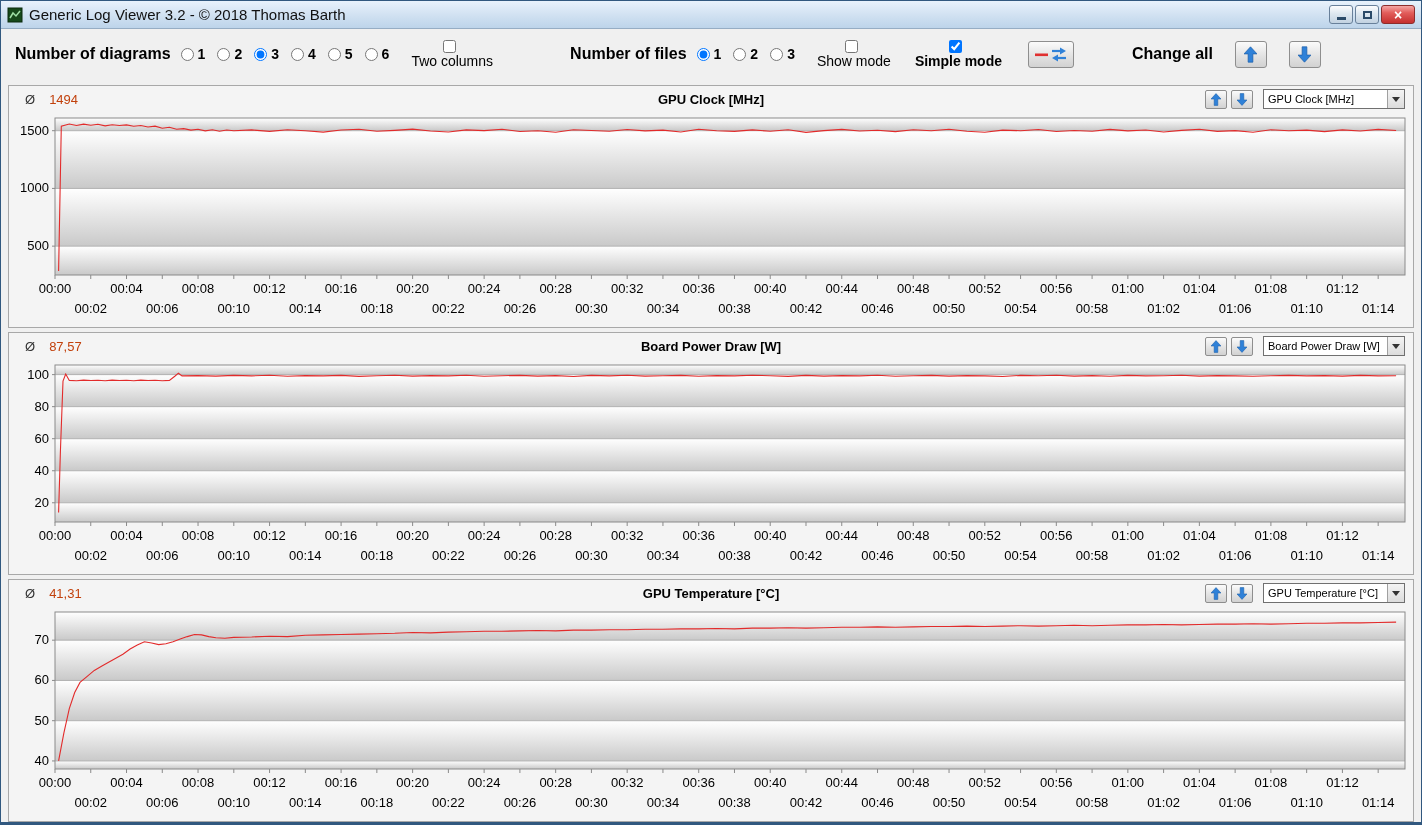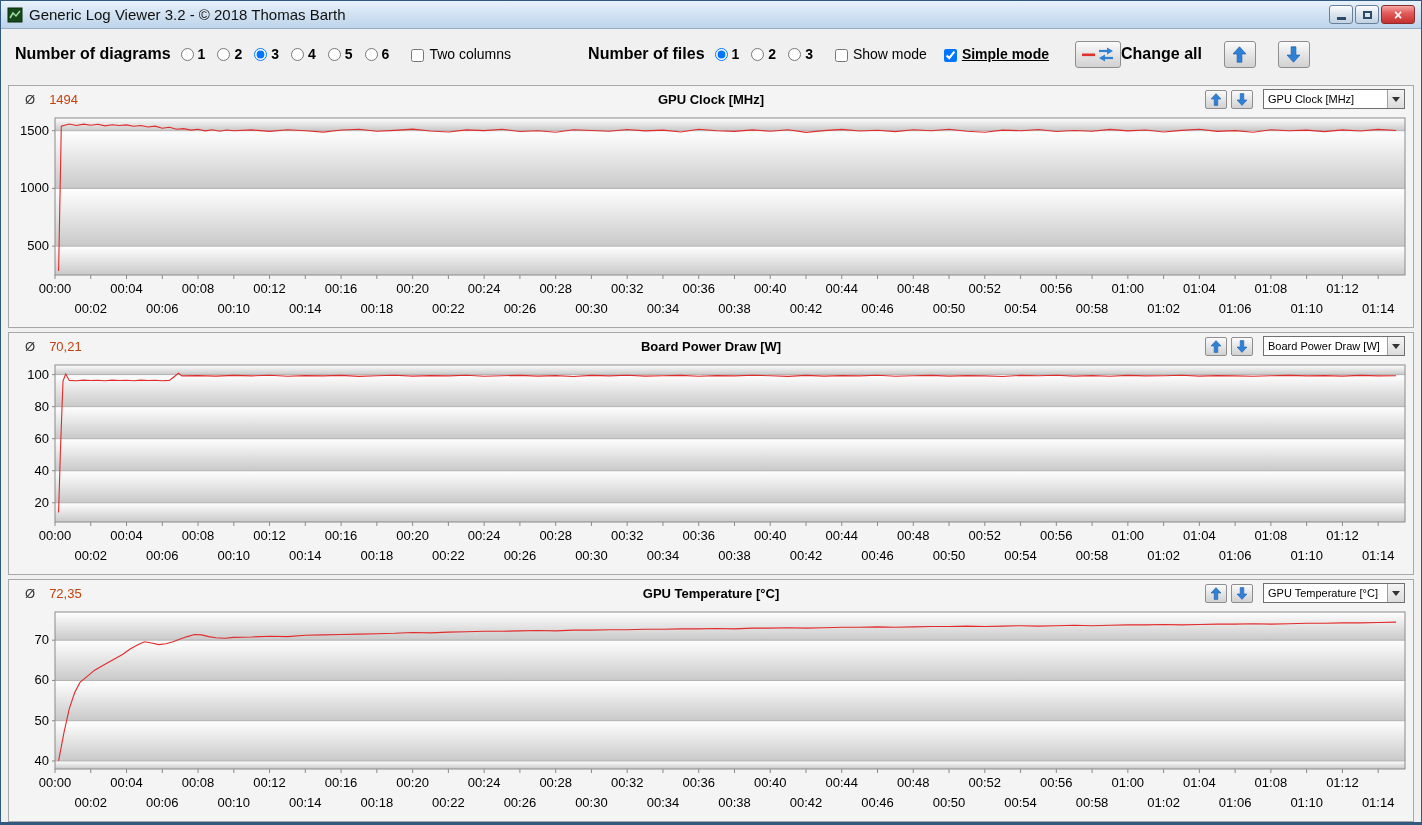--- a/index.html
+++ b/index.html
@@ -25,30 +25,30 @@
   .max-glyph { width:9px; height:8px; border:2px solid #2b4a68; }
   .close-glyph { color:#fff; font-weight:bold; font-size:14px; line-height:1; }
 
   
   .toolbar { height:50px; flex:0 0 50px; display:flex; align-items:center; padding:0 14px; background:#f0f0f0; }
   .lbl { font-size:16px; }
   .bold { font-weight:bold; }
   .radio-group { display:flex; align-items:center; margin-left:10px; }
   .radio-item { display:flex; align-items:center; margin-right:12px; cursor:pointer; font-weight:bold; }
   .radio-item input { width:13px; height:13px; margin-right:4px; }
-  .chk { display:flex; align-items:flex-end; cursor:pointer; margin-left:10px; }
+  .chk { display:flex; align-items:center; cursor:pointer; margin-left:10px;flex-direction:column; }
   .chk input { width:13px; height:13px; margin-right:5px; }
   .gap-lg { margin-left:52px;padding-left:25px; }
-  .gap-md { margin-left:17px;text-decoration:underline; }
+  .gap-md { margin-left:24px; }
   .tool-btn { margin-left:26px; width:46px; height:27px; border:1px solid #8e8e8e; border-radius:3px;
               background:linear-gradient(#fbfbfb,#e3e3e3 55%,#d2d2d2); display:flex; align-items:center; justify-content:center; cursor:pointer; }
   .arrow-btn { width:32px; height:27px; border:1px solid #8e8e8e; border-radius:3px;
                background:linear-gradient(#fbfbfb,#e3e3e3 55%,#d2d2d2); display:flex; align-items:center; justify-content:center;
                cursor:pointer; margin-left:22px; }
-  .changeall { }
+  .changeall { margin-left:58px; }
 
   
   .panels { flex:1; padding-top:6px; }
   .panel { margin:0 7px 4px 7px; border:1px solid #a8a8a8; background:#f4f4f4; }
   .panel-header { height:26px; position:relative; display:flex; align-items:center; }
   .avg { position:absolute; left:16px; font-size:13px; display:flex; gap:14px; }
   .avg-sym { color:#333; }
   .avg-val { color:#c2410c; }
   .panel-title { position:absolute; left:0; right:0; text-align:center; font-weight:bold; font-size:13px; pointer-events:none; }
   .panel-controls { position:absolute; right:8px; display:flex; align-items:center; gap:4px; }
@@ -300,21 +300,21 @@
           <line x1="1369.1788079470198" x2="1369.1788079470198" y1="163" y2="167" stroke="#8a8a8a"></line>
           <text x="1369.1788079470198" y="201" text-anchor="middle" font-size="13" fill="#000">01:14</text>
           <polyline points="49.6,159.0 52.3,14.1 60.3,12.0 67.5,13.5 74.6,12.1 81.8,13.2 88.9,12.2 96.1,13.9 103.2,12.7 110.4,13.5 117.5,12.9 124.7,14.3 131.8,13.5 139.0,15.0 146.1,14.1 153.3,16.2 160.4,15.2 167.6,17.3 174.7,16.6 181.9,18.1 189.0,17.3 196.2,18.9 203.4,17.8 210.5,19.3 217.7,18.0 224.8,18.7 242.7,17.9 260.6,19.4 278.5,17.7 296.3,18.8 314.2,20.1 332.1,18.0 350.0,17.3 367.9,19.3 385.7,18.4 403.6,17.1 421.5,19.0 439.4,20.0 457.3,17.9 475.1,18.6 493.0,17.3 510.9,19.5 528.8,18.7 546.7,20.3 564.5,17.8 582.4,18.5 600.3,19.3 618.2,17.5 636.1,18.9 653.9,18.1 671.8,20.0 689.7,17.3 707.6,18.7 725.5,19.4 743.4,17.9 761.2,19.2 779.1,17.7 797.0,20.4 814.9,18.6 832.8,17.4 850.6,19.0 868.5,18.2 886.4,19.6 904.3,17.8 922.2,18.8 940.0,17.2 957.9,19.3 975.8,20.2 993.7,18.1 1011.6,18.7 1029.4,17.5 1047.3,19.5 1065.2,18.5 1083.1,19.2 1101.0,17.4 1118.8,18.9 1136.7,18.0 1154.6,20.0 1172.5,18.4 1190.4,17.3 1208.3,19.4 1226.1,18.6 1244.0,20.3 1261.9,17.7 1279.8,18.8 1297.7,18.1 1315.5,19.6 1333.4,17.9 1351.3,19.0 1369.2,17.4 1387.1,18.5" fill="none" stroke="#e22b2b" stroke-width="1.1" clip-path="url(#grad0c)"></polyline>
         </svg>
     </div>
 
     <div class="panel">
       <div class="panel-header">
         <span class="avg">
           <span class="avg-sym">Ø</span>
-          <span class="avg-val">70,21</span>
+          <span class="avg-val">87,57</span>
         </span>
         <span class="panel-title">Board Power Draw [W]</span>
         <span class="panel-controls">
           <button class="mini-btn">
               <svg width="10" height="13" viewBox="0 0 11 13">
                 <path d="M5.5 0 L11 6 H7.5 V13 H3.5 V6 H0 Z" fill="#2f81d8" stroke="#1b5ea8" stroke-width="0.6"></path>
               </svg>
             </button>
           <button class="mini-btn">
               <svg width="10" height="13" viewBox="0 0 11 13">
@@ -438,21 +438,21 @@
           <line x1="1369.1788079470198" x2="1369.1788079470198" y1="163" y2="167" stroke="#8a8a8a"></line>
           <text x="1369.1788079470198" y="201" text-anchor="middle" font-size="13" fill="#000">01:14</text>
           <polyline points="49.6,153.4 51.4,92.5 54.0,22.0 56.7,15.1 60.3,21.4 67.5,21.7 74.6,21.1 81.8,21.5 88.9,21.2 96.1,21.7 103.2,21.1 110.4,21.5 117.5,21.2 124.7,21.7 131.8,21.1 139.0,21.5 146.1,21.2 153.3,21.7 160.4,21.4 165.8,17.2 169.4,14.2 173.0,16.9 189.0,16.6 206.9,17.1 224.8,16.4 242.7,16.9 260.6,16.3 278.5,17.2 296.3,16.6 314.2,16.9 332.1,16.4 350.0,17.4 367.9,16.7 385.7,16.3 403.6,17.1 421.5,16.6 439.4,16.9 457.3,16.3 475.1,17.2 493.0,16.7 510.9,16.4 528.8,17.1 546.7,16.6 564.5,17.5 582.4,16.4 600.3,16.9 618.2,16.3 636.1,17.1 653.9,16.7 671.8,16.4 689.7,17.2 707.6,16.6 725.5,16.9 743.4,16.3 761.2,16.7 779.1,17.4 797.0,16.4 814.9,17.1 832.8,16.6 850.6,16.9 868.5,16.3 886.4,17.2 904.3,16.7 922.2,16.4 940.0,17.1 957.9,16.6 975.8,16.9 993.7,17.5 1011.6,16.4 1029.4,16.7 1047.3,16.3 1065.2,17.1 1083.1,16.6 1101.0,17.2 1118.8,16.4 1136.7,16.9 1154.6,16.7 1172.5,16.3 1190.4,17.1 1208.3,16.6 1226.1,16.9 1244.0,17.2 1261.9,16.7 1279.8,16.4 1297.7,16.9 1315.5,16.6 1333.4,17.1 1351.3,16.4 1369.2,16.9 1387.1,16.7" fill="none" stroke="#e22b2b" stroke-width="1.1" clip-path="url(#grad1c)"></polyline>
         </svg>
     </div>
 
     <div class="panel">
       <div class="panel-header">
         <span class="avg">
           <span class="avg-sym">Ø</span>
-          <span class="avg-val">72,35</span>
+          <span class="avg-val">41,31</span>
         </span>
         <span class="panel-title">GPU Temperature [°C]</span>
         <span class="panel-controls">
           <button class="mini-btn">
               <svg width="10" height="13" viewBox="0 0 11 13">
                 <path d="M5.5 0 L11 6 H7.5 V13 H3.5 V6 H0 Z" fill="#2f81d8" stroke="#1b5ea8" stroke-width="0.6"></path>
               </svg>
             </button>
           <button class="mini-btn">
               <svg width="10" height="13" viewBox="0 0 11 13">

